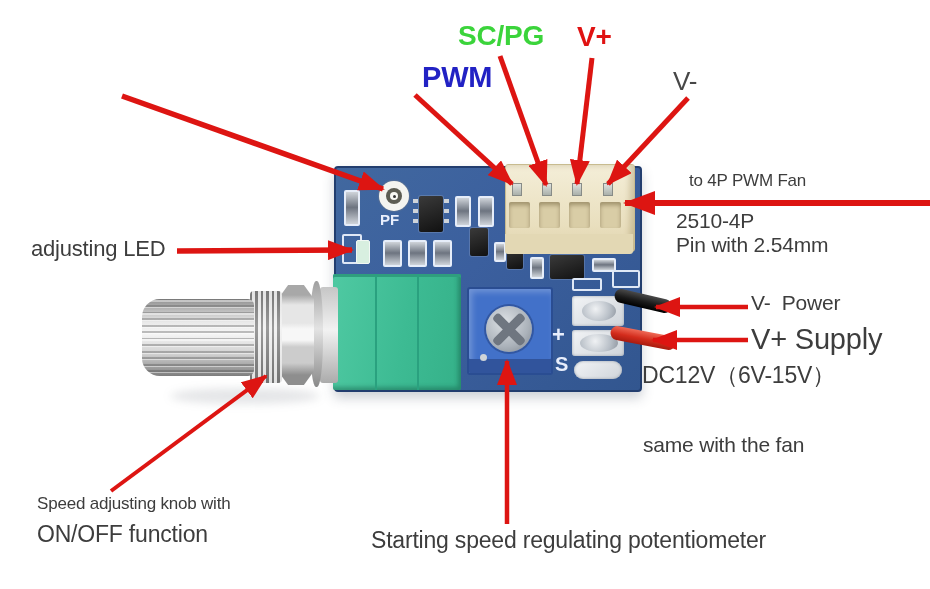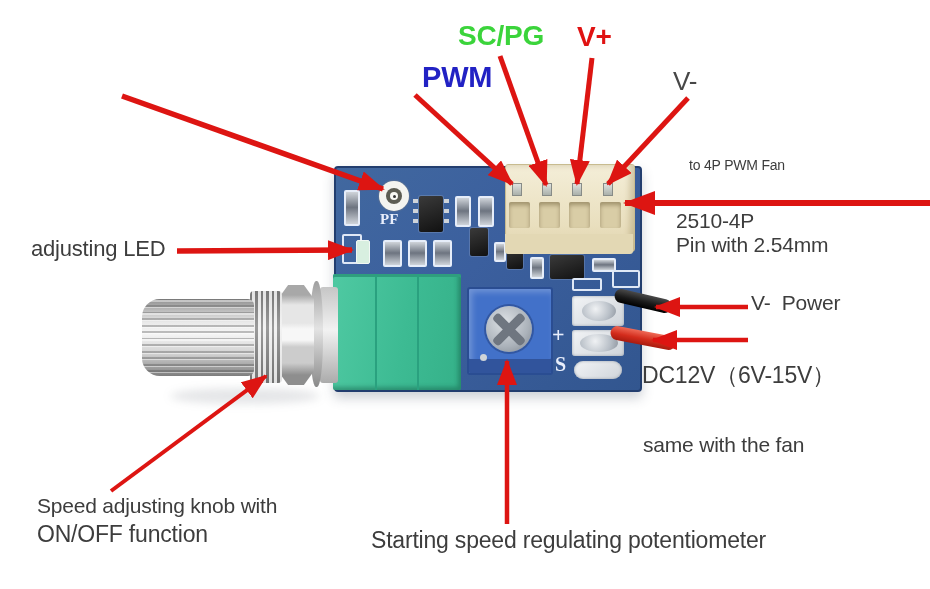--- a/index.html
+++ b/index.html
@@ -15,21 +15,21 @@
        letter-spacing:-0.2px;z-index:50;}
   
   .board{position:absolute;left:334px;top:166px;width:308px;height:226px;z-index:10;
          background:linear-gradient(135deg,#41689f 0%,#3b5f9e 45%,#32568f 100%);
          border:2px solid #223d6e;border-radius:4px;box-sizing:border-box;
          box-shadow:0 6px 12px rgba(60,70,90,.25);}
   .board *{position:absolute;box-sizing:border-box;}
   .res{border:2px solid #e6edf9;background:linear-gradient(#cfd4da,#6d7480 48%,#cfd4da);border-radius:2px;}
   .chip{background:linear-gradient(160deg,#3a3a3a,#111);border-radius:2px;box-shadow:0 0 0 1px rgba(255,255,255,.15);}
   .bracket{border:2px solid #dfe8f6;background:transparent;border-radius:2px;}
-  .silk{color:#e8eefc;font-weight:bold;line-height:1;font-family:Liberation Serif, serif;}
+  .silk{color:#e8eefc;font-weight:bold;line-height:1;}
   .pad{background:linear-gradient(145deg,#f2f4f6,#cfd4da);border-radius:3px;box-shadow:inset 0 0 3px #9aa2ac;}
   .blob{background:radial-gradient(circle at 40% 40%,#f0f2f4,#b9c0c8 60%,#8d949e);border-radius:50%;}
   
   .sp1{left:43px;top:13px;width:30px;height:30px;border-radius:50%;background:#f4f4f0;box-shadow:0 0 2px #888;}
   .sp2{left:50px;top:20px;width:16px;height:16px;border-radius:50%;background:#5c5c52;}
   .sp3{left:54px;top:24px;width:8px;height:8px;border-radius:50%;background:#f7f7f2;}
   .sp4{left:56.5px;top:26.5px;width:3px;height:3px;border-radius:50%;background:#333;}
   
   .conn{left:169px;top:-4px;width:130px;height:88px;background:linear-gradient(180deg,#f4eed8,#e9dfbe 70%,#e0d4ae);
         border:1px solid #c8bb8f;border-radius:3px;box-shadow:inset -4px 0 6px rgba(140,120,70,.35);}
@@ -177,22 +177,23 @@
     <line x1="748" y1="340" x2="653" y2="340" stroke-width="4.5" marker-end="url(#ah)"></line>
     <line x1="111" y1="491" x2="266" y2="376" stroke-width="4" marker-end="url(#ah)"></line>
     <line x1="507" y1="524" x2="507" y2="361" stroke-width="4.5" marker-end="url(#ah)"></line>
   </svg>
 
   <div class="lbl" style="left:31px;top:237px;font-size:22px;">adjusting LED</div>
   <div class="lbl" style="left:386px;top:62px;font-size:29px;font-weight:bold;color:var(--pwm-blue);margin-left:36px;">PWM</div>
   <div class="lbl" style="left:458px;top:21px;font-size:28px;font-weight:600;color:var(--scpg-green);">SC/PG</div>
   <div class="lbl" style="left:577px;top:22px;font-size:28px;font-weight:600;color:var(--vplus-red);">V+</div>
   <div class="lbl" style="left:673px;top:68px;font-size:26px;color:#474747;">V-</div>
-  <div class="lbl" style="left:689px;top:158px;font-size:14px;text-align:right;">to 4P PWM Fan</div>
+  <div class="lbl" style="left:689px;top:172px;font-size:17px;text-align:right;">to 4P PWM Fan</div>
   <div class="lbl" style="left:676px;top:210px;font-size:21px;">2510-4P</div>
   <div class="lbl" style="left:676px;top:234px;font-size:21px;">Pin with 2.54mm</div>
   <div class="lbl" style="left:751px;top:292px;font-size:21px;">V-  Power</div>
+  <div class="lbl" style="left:751px;top:324px;font-size:29px;">V+ Supply</div>
   <div class="lbl" style="left:642px;top:363px;font-size:23px;">DC12V（6V-15V）</div>
   <div class="lbl" style="left:643px;top:434px;font-size:21px;">same with the fan</div>
-  <div class="lbl" style="left:37px;top:495px;font-size:21px;">Speed adjusting knob with</div>
+  <div class="lbl" style="left:37px;top:495px;font-size:17px;">Speed adjusting knob with</div>
   <div class="lbl" style="left:371px;top:528px;font-size:23px;">Starting speed regulating potentiometer</div>
   <div class="lbl" style="left:37px;top:522px;font-size:23px;">ON/OFF function</div>
 </div>
 
 </body></html>

